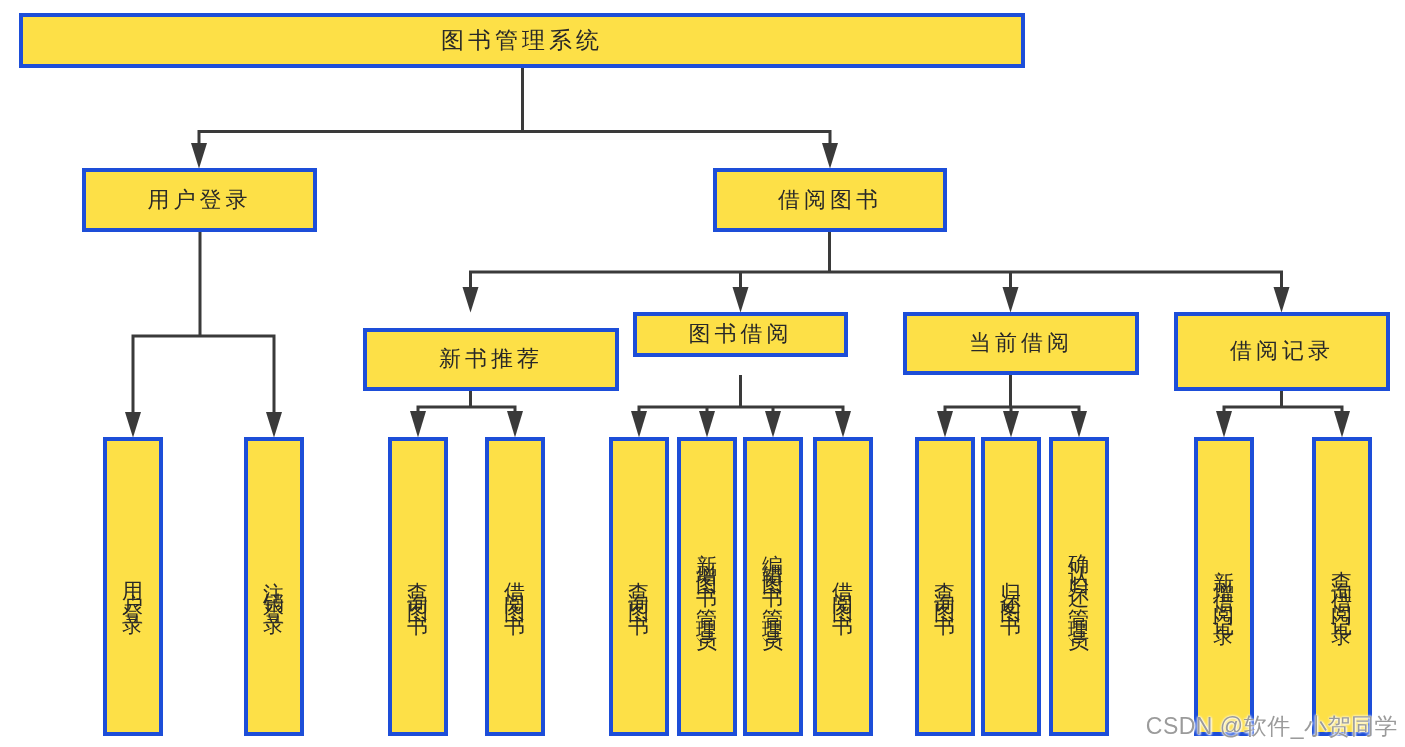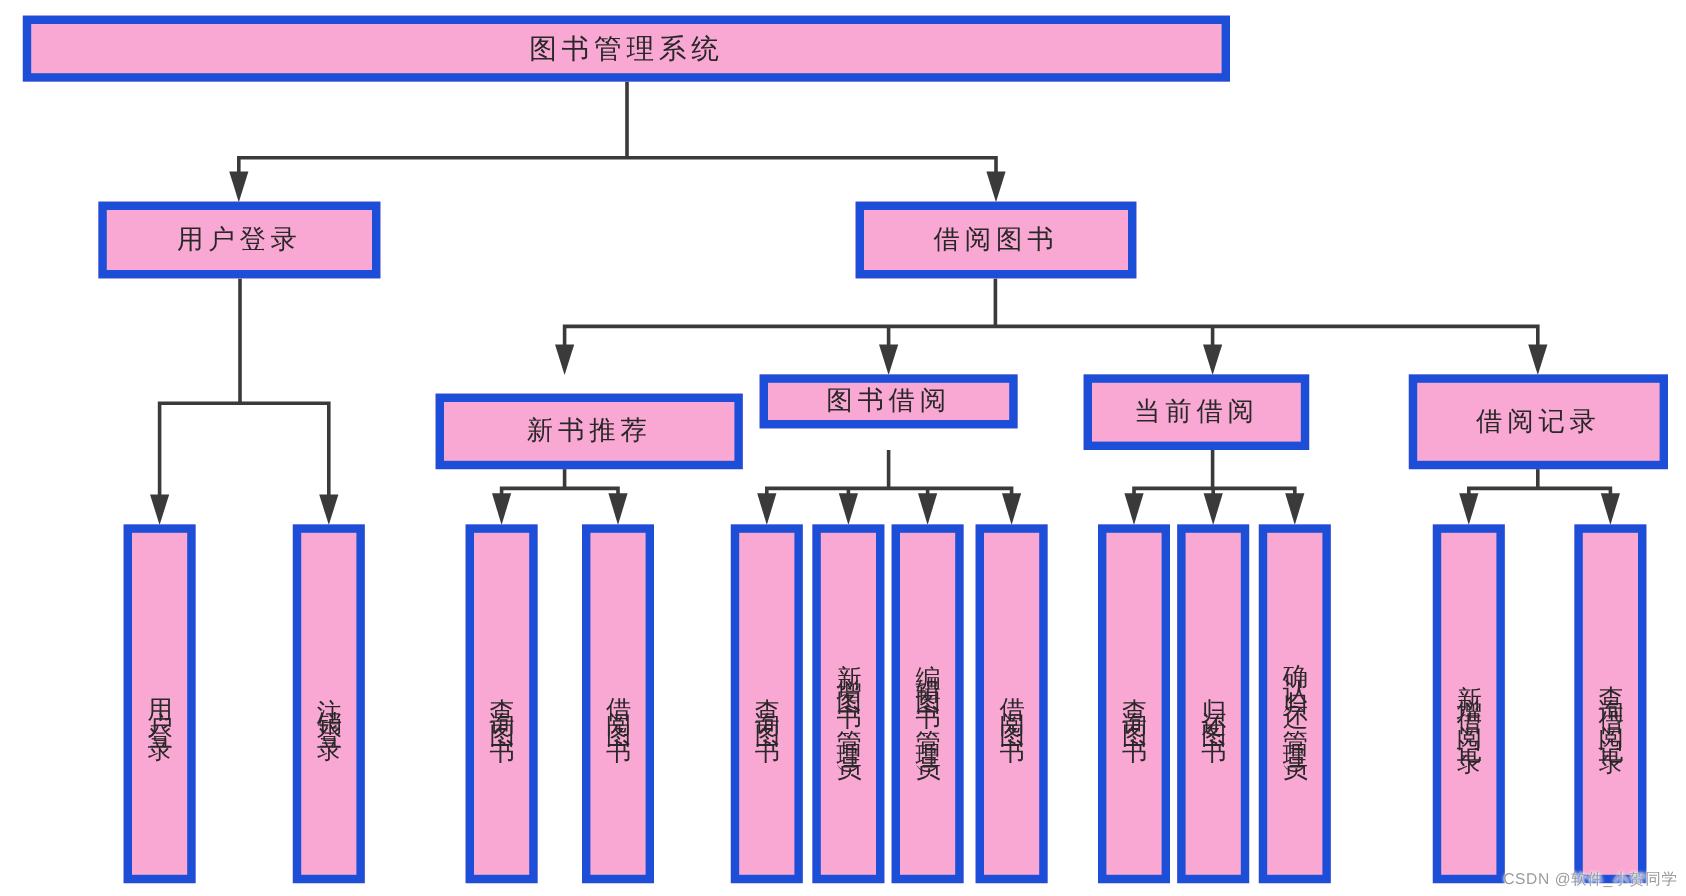--- a/index.html
+++ b/index.html
@@ -12,22 +12,22 @@
     overflow: hidden;
   }
   #connectors {
     position: absolute;
     left: 0; top: 0;
     width: 1405px; height: 747px;
   }
   .node {
     position: absolute;
     box-sizing: border-box;
-    background: #f9a8d4;
-    border: 7px solid #1d4ed8;
+    background: #fde047;
+    border: 4px solid #1d4ed8;
     display: flex;
     align-items: center;
     justify-content: center;
     color: #282828;
     text-align: center;
     z-index: 2;
   }
   .h-node {
     font-size: 22px;
     letter-spacing: 4px;
@@ -41,21 +41,21 @@
     writing-mode: vertical-lr;
     text-orientation: mixed;
     font-size: 21px;
     letter-spacing: 11px;
     line-height: 1;
   }
   .watermark {
     position: absolute;
     right: 7px;
     bottom: 5px;
-    font-size: 13px;
+    font-size: 23px;
     letter-spacing: 0.5px;
     color: #9b9b9b;
     text-shadow: 0 0 3px #ffffff, 0 0 2px #ffffff, 1px 1px 2px #ffffff;
     z-index: 3;
     white-space: nowrap;
   }
 </style>
 </head>
 <body>
 
@@ -101,21 +101,21 @@
     </g>
   </svg>
 
   <div class="node h-node root-node" style="left:19px; top:13px; width:1006px; height:55px;">图书管理系统</div>
 
   <div class="node h-node" style="left:82px; top:168px; width:235px; height:64px;">用户登录</div>
   <div class="node h-node" style="left:713px; top:168px; width:234px; height:64px;">借阅图书</div>
 
   <div class="node h-node" style="left:363px; top:328px; width:256px; height:63px;">新书推荐</div>
   <div class="node h-node" style="left:633px; top:312px; width:215px; height:45px;">图书借阅</div>
-  <div class="node h-node" style="left:903px; top:312px; width:188px; height:63px;">当前借阅</div>
+  <div class="node h-node" style="left:903px; top:312px; width:236px; height:63px;">当前借阅</div>
   <div class="node h-node" style="left:1174px; top:312px; width:216px; height:79px;">借阅记录</div>
 
   <div class="node leaf" style="left:103px; top:437px; width:60px; height:299px;">用户登录</div>
   <div class="node leaf" style="left:244px; top:437px; width:60px; height:299px;">注销登录</div>
 
   <div class="node leaf" style="left:388px; top:437px; width:60px; height:299px;">查询图书</div>
   <div class="node leaf" style="left:485px; top:437px; width:60px; height:299px;">借阅图书</div>
 
   <div class="node leaf" style="left:609px; top:437px; width:60px; height:299px;">查询图书</div>
   <div class="node leaf" style="left:677px; top:437px; width:60px; height:299px;">新增图书（管理员）</div>

